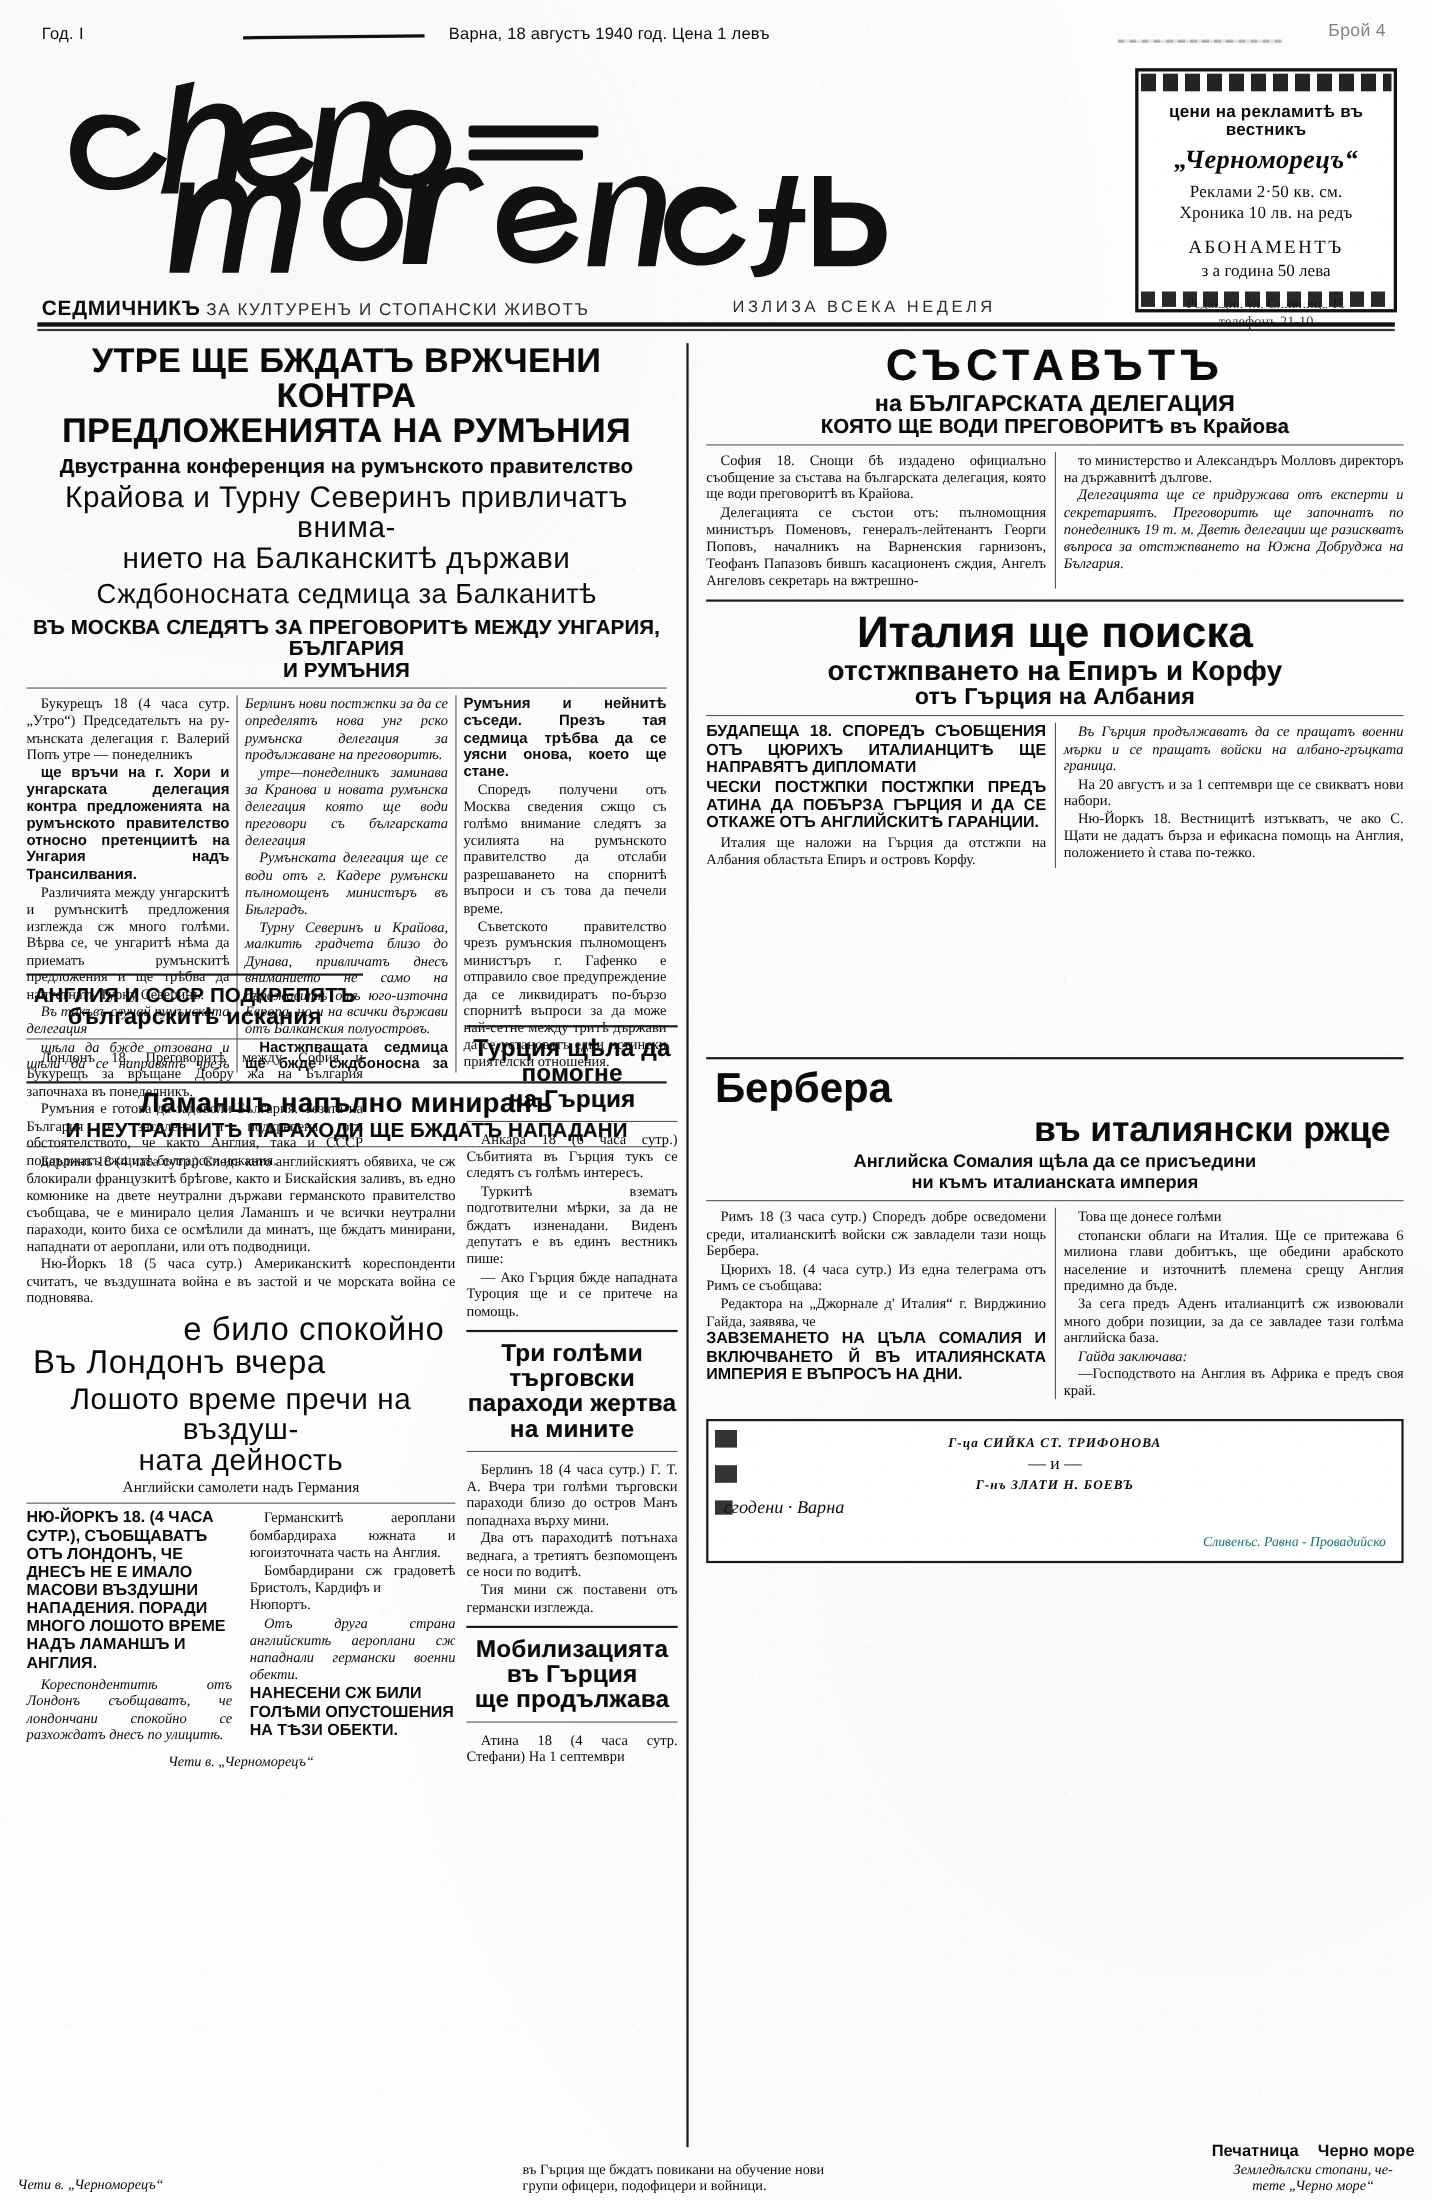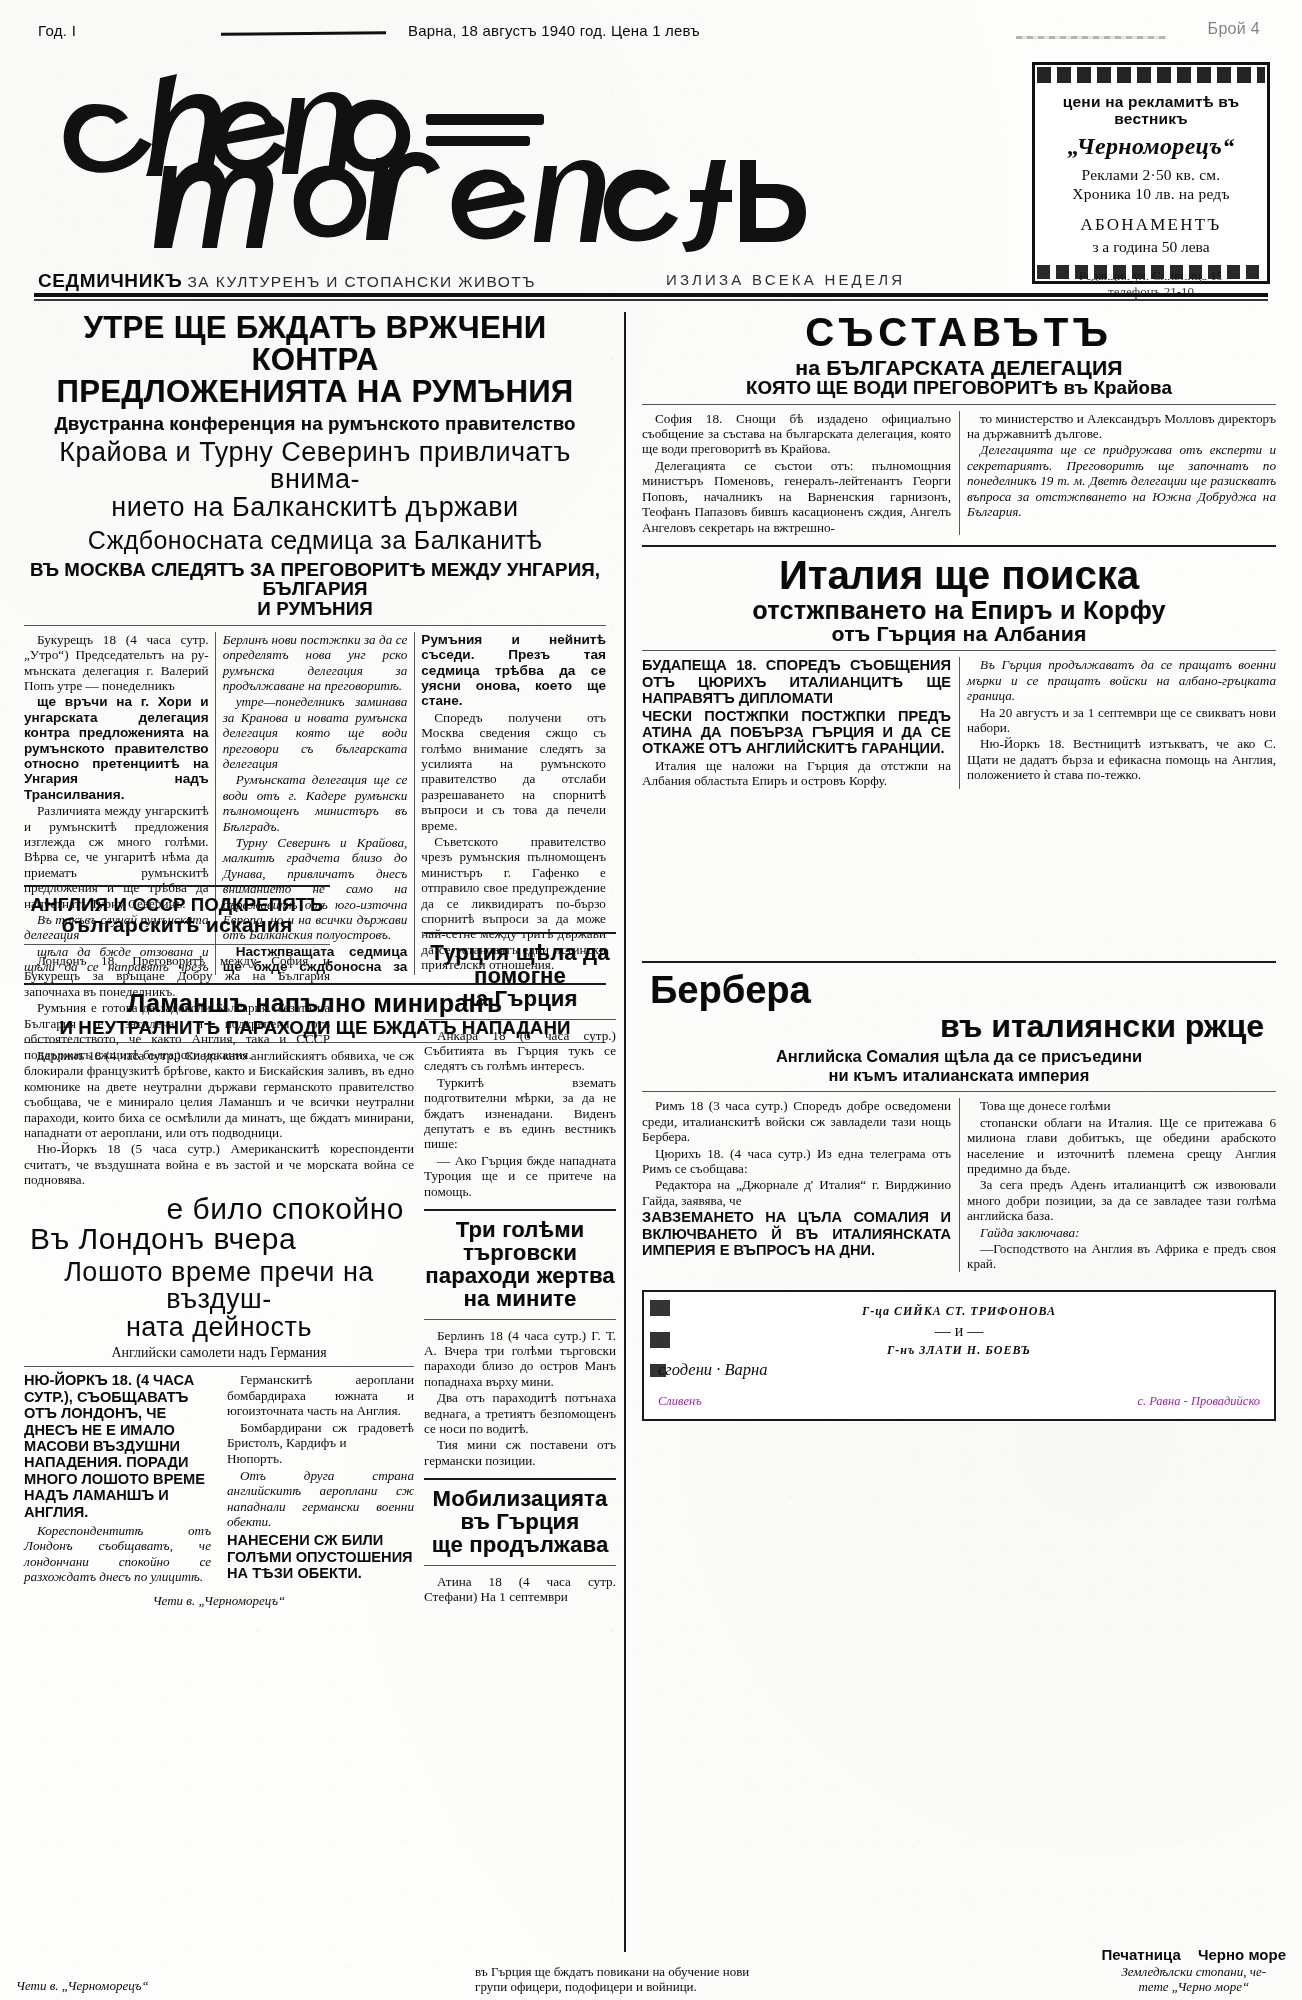--- a/index.html
+++ b/index.html
@@ -268,22 +268,22 @@
   .announce-name {
     text-align: center;
     font-style: italic;
     font-weight: bold;
     font-size: 12px;
     letter-spacing: 1px;
   }
   .announce-dash { text-align:center; font-size: 16px; margin: 3px 0; }
   .announce-word { text-align:left; font-style: italic; font-size: 16.5px; margin-top: 2px; }
   .announce-foot {
-    display: flex; justify-content: space-between;
-    font-size: 12.5px; color:#a21caf; margin-top: 14px;
+    display: flex; justify-content: flex-end;
+    font-size: 12.5px; color:#0f766e; margin-top: 14px;
     font-style: italic;
   }
 
   .footer-row {
     position: absolute;
     left: 16px; right: 16px; bottom: 6px;
     display: flex; justify-content: space-between; align-items: flex-end;
     font-size: 13px;
   }
   .footer-left { font-style: italic; }
@@ -447,21 +447,21 @@
         <p>Туркитѣ взематъ подготвителни мѣрки, за да не бждатъ изненадани. Виденъ депутатъ е въ единъ вестникъ пише:</p>
         <p>— Ако Гърция бжде нападната Туроция ще и се притече на помощь.</p>
       </div>
 
       <div class="rule-h" style="margin-top:10px;"></div>
       <div class="banner banner-17">Три голѣми търговски параходи жертва на мините</div>
       <div class="rule-h thin"></div>
       <div class="bodytext">
         <p>Берлинъ  18 (4 часа сутр.) Г. Т. А. Вчера три голѣми търговски параходи близо до остров Манъ попаднаха върху мини.</p>
         <p>Два отъ параходитѣ потънаха веднага, а третиятъ безпомощенъ се носи по водитѣ.</p>
-        <p>Тия мини сж поставени отъ германски позиции.</p>
+        <p>Тия мини сж поставени отъ германски изглежда.</p>
       </div>
 
       <div class="rule-h" style="margin-top:10px;"></div>
       <div class="banner banner-17">Мобилизацията въ Гърция</div>
       <div class="banner banner-17">ще продължава</div>
       <div class="rule-h thin"></div>
       <div class="bodytext">
         <p>Атина 18 (4 часа сутр. Стефани) На 1 септември</p>
       </div>
     </div>

